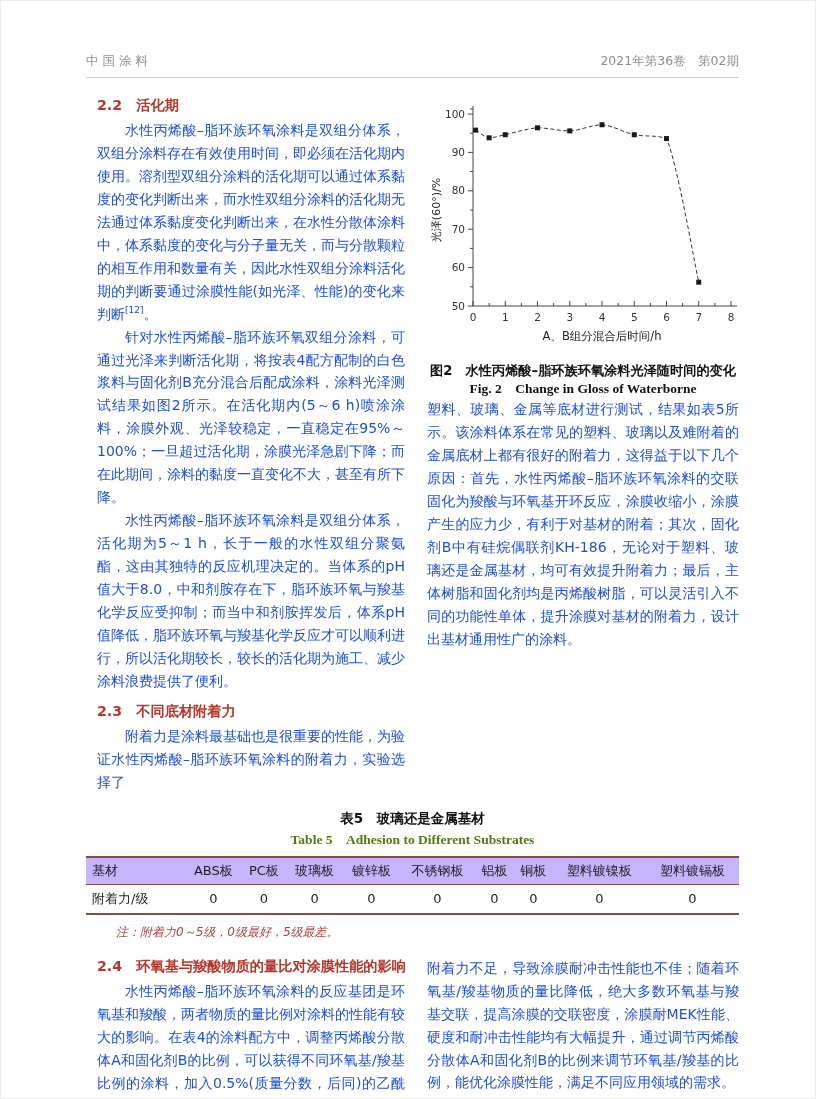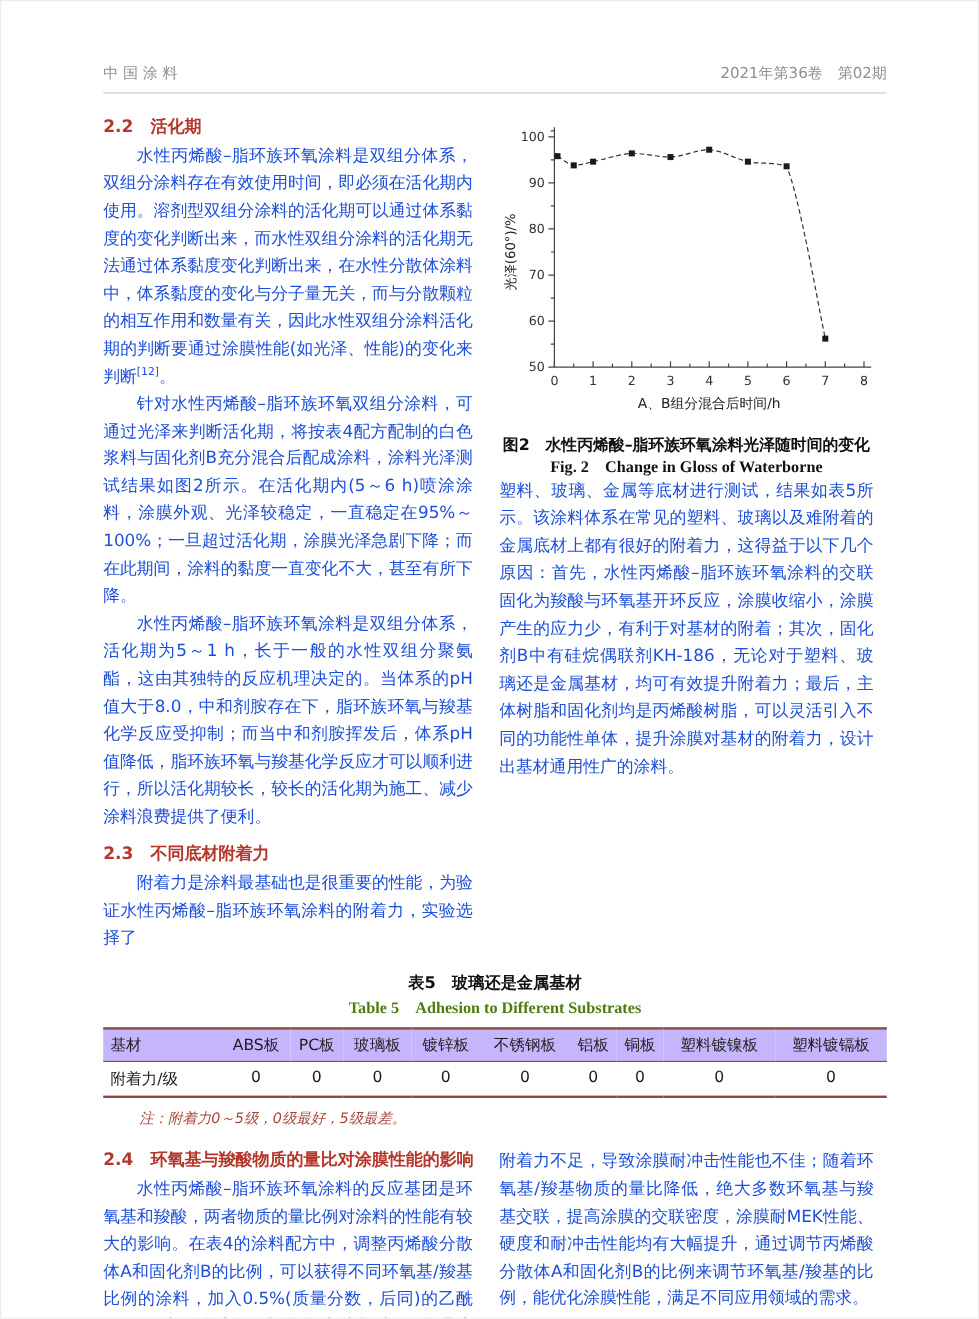--- a/index.html
+++ b/index.html
@@ -16,21 +16,21 @@
   .content{padding:0 76px 0 85px;}
   
   .pg-header{
     display:flex;justify-content:space-between;align-items:flex-end;
     margin-top:52px;padding-bottom:7px;
     border-bottom:1px solid #c9cdd1;
     color:#8b9096;font-size:12.5px;
   }
   .journal-name{letter-spacing:4px;}
   
-  .two-col{display:flex;gap:22px;margin-top:16px;}
+  .two-col{display:flex;gap:22px;margin-top:16px;justify-content:flex-end;}
   .col-l{width:308px;flex:0 0 308px;}
   .col-r{width:312px;flex:0 0 312px;}
   p.body-p{margin:0;text-indent:2em;text-align:justify;font-size:14px;line-height:1.64;color:#1d4ed8;}
   sup.ref{font-size:9px;line-height:0;}
   h3.sec{color:#b5362b;font-size:14.2px;font-weight:bold;margin:9px 0 4px 0;white-space:nowrap;}
   h3.sec.first{margin-top:2px;}
   
   .figure-block{text-align:center;}
   .fig-cap-zh{font-weight:bold;font-size:13.2px;color:#111;margin-top:4px;}
   .fig-cap-en{font-family:"Liberation Serif",serif;font-weight:bold;font-size:13.5px;color:#111;line-height:1.35;}

